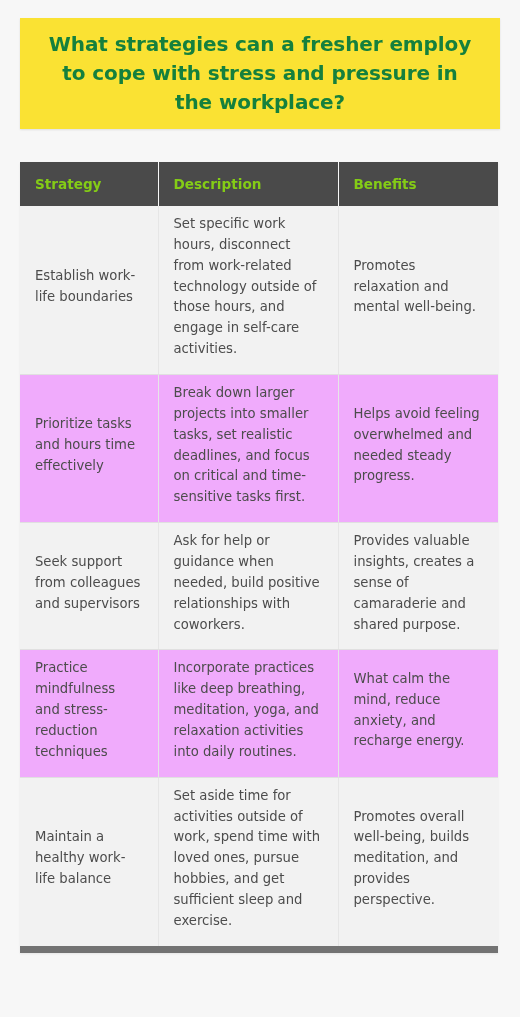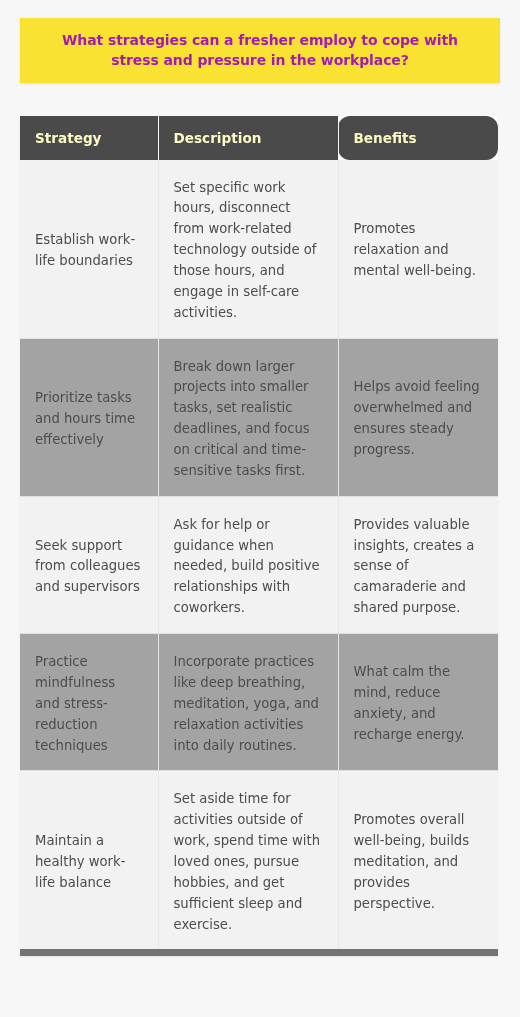--- a/index.html
+++ b/index.html
@@ -28,24 +28,24 @@
     width: 480px;
     min-height: 64px;
     display: flex;
     align-items: center;
     justify-content: center;
     text-align: center;
     padding: 12px 22px;
     box-shadow: 0 1px 2px rgba(0,0,0,0.10);
   }
   .question-banner .q-text {
-    font-size: 14px;
+    font-size: 20px;
     font-weight: bold;
     line-height: 1.45;
-    color: #a21caf;
+    color: #15803d;
     letter-spacing: -0.1px;
   }
 
   
   .table-wrap {
     margin-top: 33px;
     width: 478px;
   }
   table.strategy-table {
     width: 478px;
@@ -53,43 +53,43 @@
     table-layout: fixed;
     background: #ffffff;
     box-shadow: 0 1px 2px rgba(0,0,0,0.07);
   }
   table.strategy-table col.c-strategy   { width: 138px; }
   table.strategy-table col.c-description{ width: 180px; }
   table.strategy-table col.c-benefits   { width: 160px; }
 
   thead th {
     background: #4a4a4a;
-    color: #fef9c3;
+    color: #84cc16;
     font-size: 13.6px;
     font-weight: bold;
     text-align: left;
     padding: 14px 14px 14px 15px;
     height: 44px;
     vertical-align: middle;
     border-right: 1px solid #f7f7f7;
   }
-  thead th:last-child { border-right: none; border-radius: 12px; }
+  thead th:last-child { border-right: none; }
 
   tbody td {
     font-size: 13.2px;
     line-height: 1.58;
     color: #4c4c4c;
-    padding: 18px 14px 14px 15px;
+    padding: 8px 14px 14px 15px;
     vertical-align: middle;
     border-right: 1px solid #e6e6e6;
     border-bottom: 1px solid #e0e0e0;
   }
   tbody td:last-child { border-right: none; }
   tbody tr.row-odd  td { background: #f2f2f2; }
-  tbody tr.row-even td { background: #a3a3a3; }
+  tbody tr.row-even td { background: #f0abfc; }
   tbody tr:last-child td { border-bottom: 7px solid #737373; }
 
   
   .footer {
     margin-top: 22px;
     width: 478px;
     text-align: center;
     font-size: 12.4px;
     color: #9a9a9a;
     letter-spacing: 0.15px;
@@ -120,21 +120,21 @@
       </thead>
       <tbody>
         <tr class="row-odd">
           <td>Establish work-life boundaries</td>
           <td>Set specific work hours, disconnect from work-related technology outside of those hours, and engage in self-care activities.</td>
           <td>Promotes relaxation and mental well-being.</td>
         </tr>
         <tr class="row-even">
           <td>Prioritize tasks and hours time effectively</td>
           <td>Break down larger projects into smaller tasks, set realistic deadlines, and focus on critical and time-sensitive tasks first.</td>
-          <td>Helps avoid feeling overwhelmed and ensures steady progress.</td>
+          <td>Helps avoid feeling overwhelmed and needed steady progress.</td>
         </tr>
         <tr class="row-odd">
           <td>Seek support from colleagues and supervisors</td>
           <td>Ask for help or guidance when needed, build positive relationships with coworkers.</td>
           <td>Provides valuable insights, creates a sense of camaraderie and shared purpose.</td>
         </tr>
         <tr class="row-even">
           <td>Practice mindfulness and stress-reduction techniques</td>
           <td>Incorporate practices like deep breathing, meditation, yoga, and relaxation activities into daily routines.</td>
           <td>What calm the mind, reduce anxiety, and recharge energy.</td>

